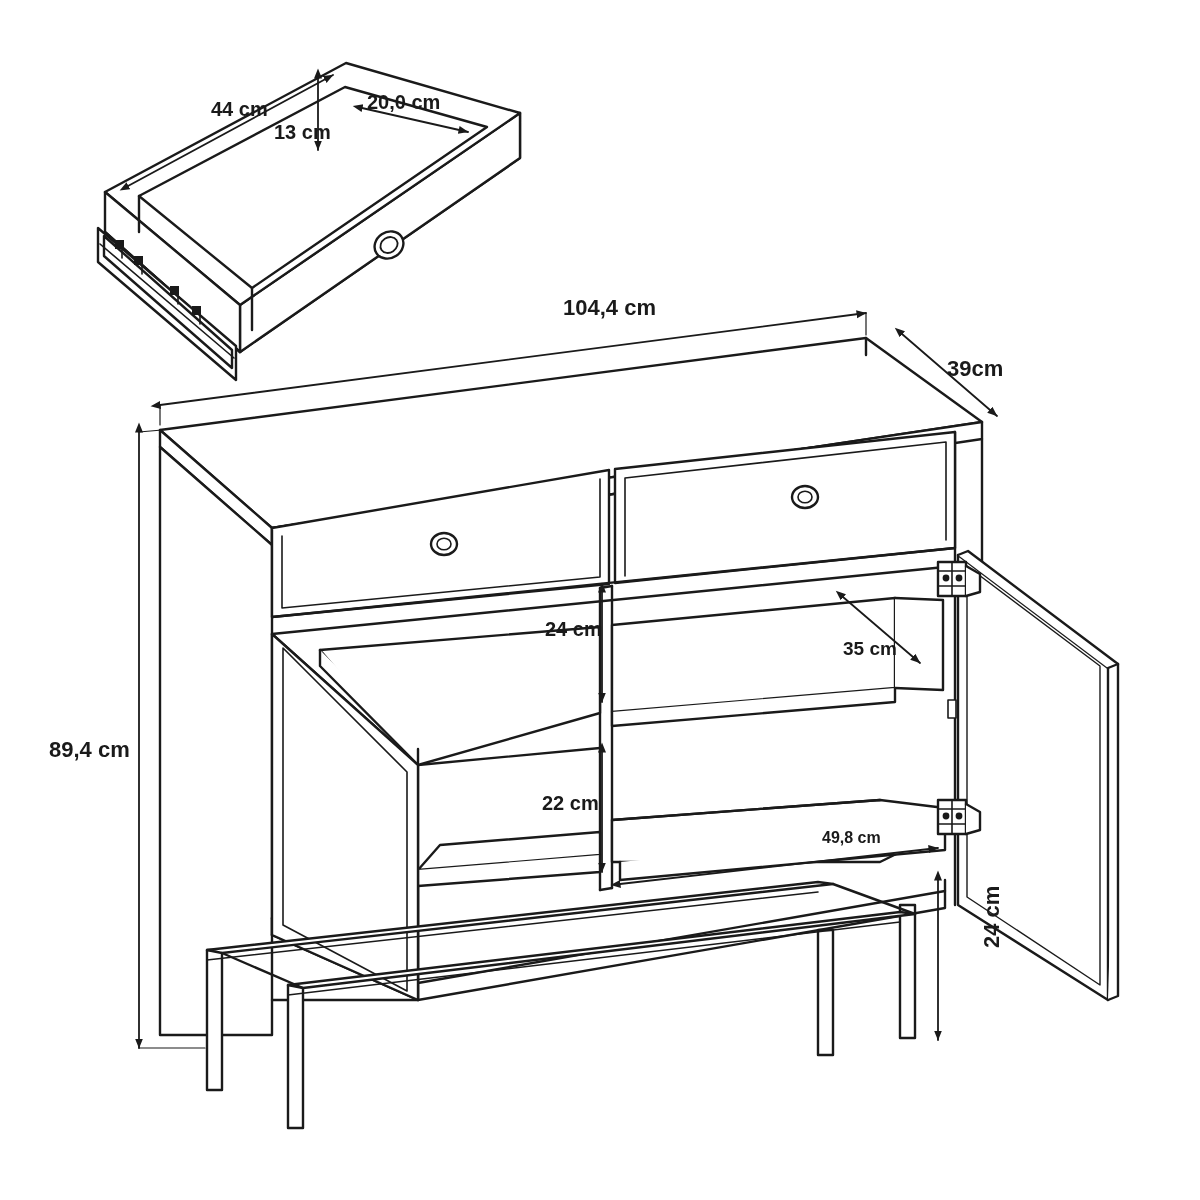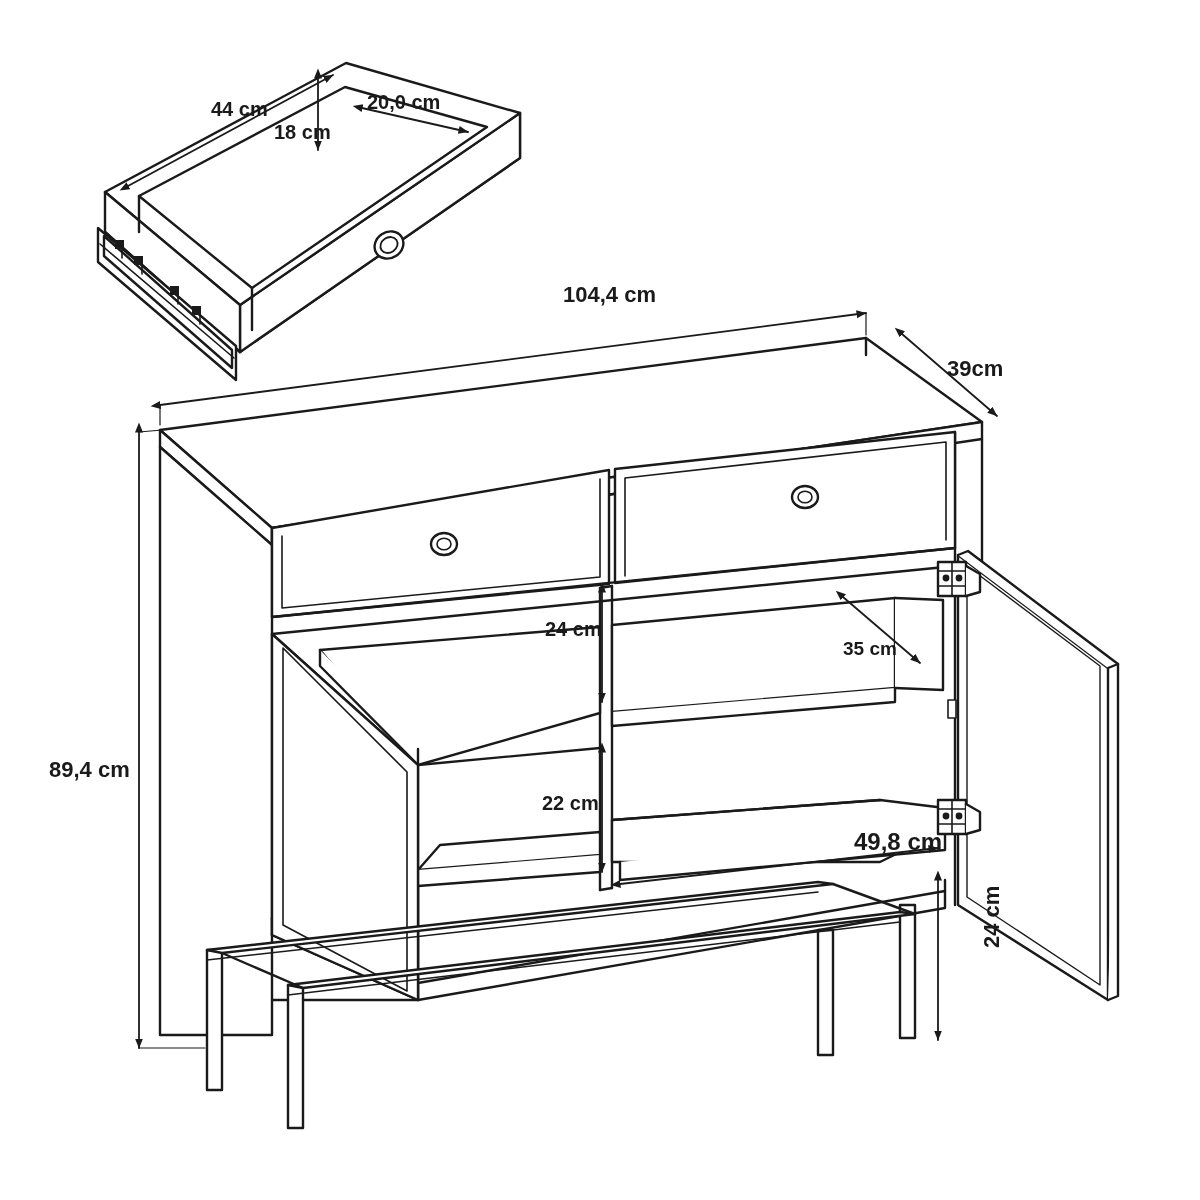--- a/index.html
+++ b/index.html
@@ -211,31 +211,31 @@
 
         <path d="M938,880 L938,1040" stroke-width="1.8" marker-start="url(#arrTail)" marker-end="url(#arrHead)"></path>
       </g>
     </g>
   </svg>
 
   <div class="dim-label" style="left:211px; top:99px; font-size:20px;">44 cm</div>
 
   <div class="dim-label" style="left:367px; top:92px; font-size:20px;">20,0 cm</div>
 
-  <div class="dim-label rot-90" style="left:274px; top:122px; font-size:20px;">18 cm</div>
-
-  <div class="dim-label" style="left:563px; top:284px; font-size:22px;text-align:center;">104,4 cm</div>
+  <div class="dim-label rot-90" style="left:274px; top:122px; font-size:20px;">13 cm</div>
+
+  <div class="dim-label" style="left:563px; top:297px; font-size:22px;text-align:center;">104,4 cm</div>
 
   <div class="dim-label" style="left:947px; top:337px; font-size:22px;margin-top:21px;">39cm</div>
 
-  <div class="dim-label" style="left:49px; top:739px; font-size:22px;margin-top:20px;">89,4 cm</div>
+  <div class="dim-label" style="left:49px; top:739px; font-size:22px;">89,4 cm</div>
 
   <div class="dim-label" style="left:545px; top:619px; font-size:20px;">24 cm</div>
 
   <div class="dim-label" style="left:542px; top:793px; font-size:20px;">22 cm</div>
 
   <div class="dim-label" style="left:843px; top:639px; font-size:19px;">35 cm</div>
 
-  <div class="dim-label" style="left:822px; top:830px; font-size:24px;margin-left:32px;">49,8 cm</div>
+  <div class="dim-label" style="left:822px; top:830px; font-size:16px;">49,8 cm</div>
 
   <div class="dim-label rot-90" style="left:981px; top:948px; font-size:22px; transform:rotate(-90deg); transform-origin:0 0;">24 cm</div>
 
 </div>
 
 </body></html>

